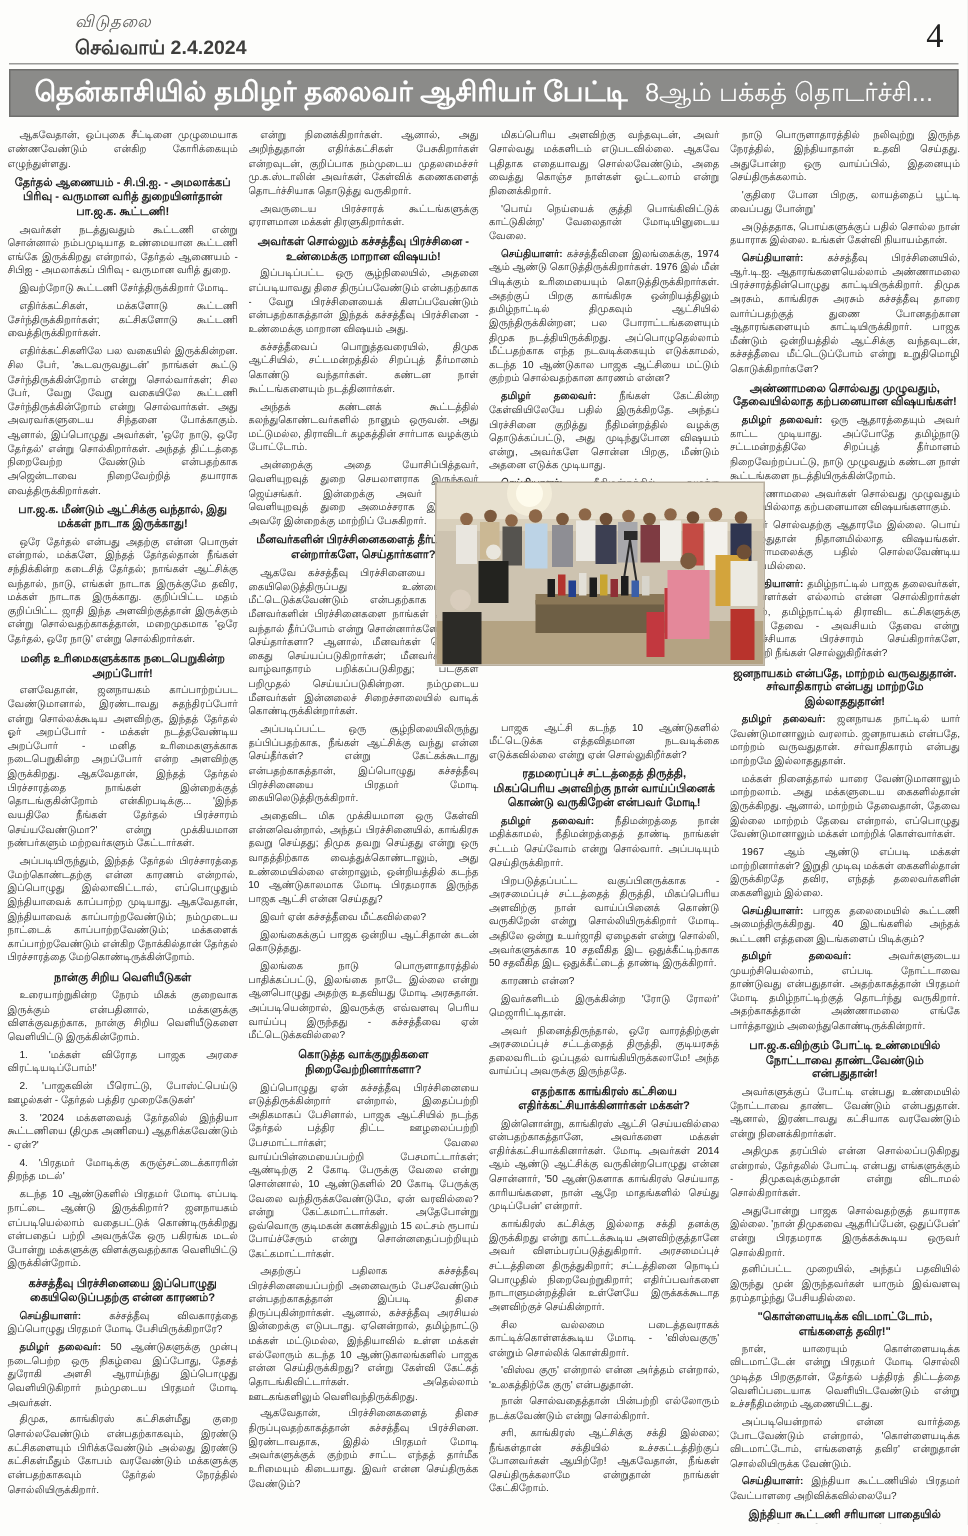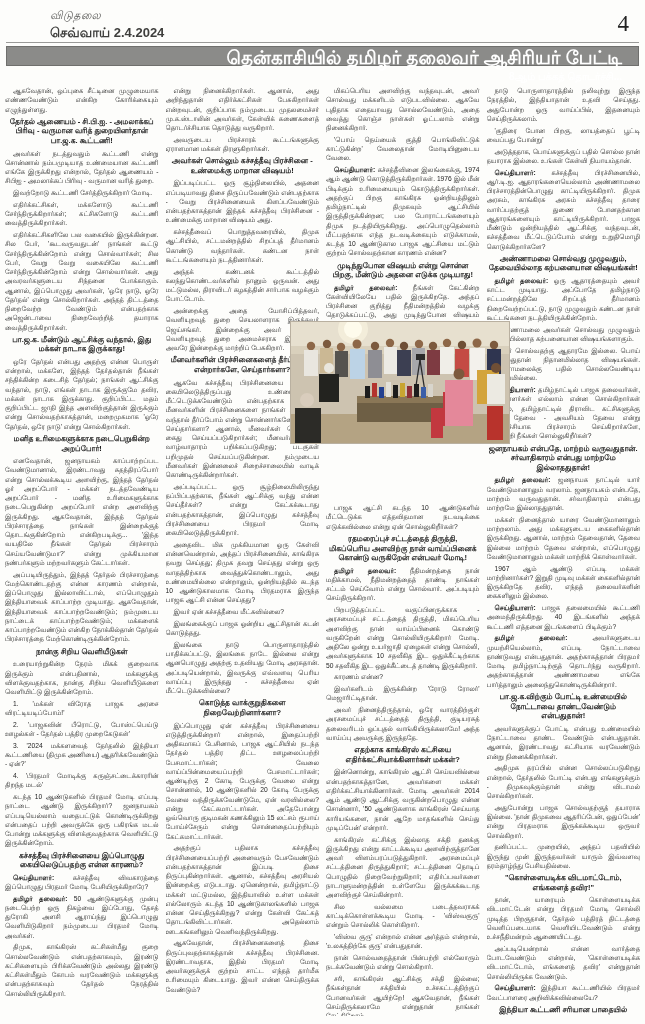--- a/index.html
+++ b/index.html
@@ -5,24 +5,24 @@
   html,body{margin:0;padding:0;background:#e9e9e7;}
   .page{position:relative;width:645px;height:1024px;margin:0 auto;background:#fdfdfb;
         font-family:"Liberation Sans",sans-serif;color:#1c1c1c;overflow:hidden;}
   
   .masthead{position:absolute;top:9px;left:22px;right:16px;height:32px;margin-left:28px;}
   .paper-name{font-family:"Liberation Serif",serif;font-style:italic;font-size:11px;color:#5a5a58;letter-spacing:.5px;}
   .issue-date{font-weight:bold;font-size:13px;color:#3e3e3c;margin-top:2px;}
   .page-number{position:absolute;right:0;top:2px;font-family:"Liberation Serif",serif;font-size:23px;color:#222;}
   .rule{position:absolute;top:42px;left:6px;right:6px;border-top:1px solid #9a9a98;}
   
-  .banner{position:absolute;top:46px;left:6px;right:6px;height:20px;background:#8b8b89;border:1px solid #6f6f6d;
-          display:flex;align-items:flex-end;justify-content:space-between;padding:0 16px;box-sizing:border-box;flex-direction:column;}
+  .banner{position:absolute;top:46px;left:6px;right:6px;height:32px;background:#8b8b89;border:1px solid #6f6f6d;
+          display:flex;align-items:center;justify-content:space-between;padding:0 16px;box-sizing:border-box;}
   .banner-headline{color:#ffffff;font-weight:bold;font-size:18.5px;white-space:nowrap;}
-  .banner-continuation{color:#ffffff;font-weight:bold;font-size:10px;white-space:nowrap;}
+  .banner-continuation{color:#ffffff;font-weight:normal;font-size:17px;white-space:nowrap;}
   
   .columns{position:absolute;top:86px;left:5px;right:5px;bottom:8px;display:flex;gap:7px;}
   .column{flex:1 1 0;overflow:hidden;text-align:justify;}
   .para{font-size:6.7px;line-height:1.38;margin:0 0 2.5px;text-indent:8px;}
   .para b{font-weight:bold;}
   .subhead{font-size:7.5px;line-height:1.28;font-weight:bold;text-align:center;margin:3px 2px 3px;}
   .photo-spacer{width:100%;}
   
   .photo{position:absolute;left:291px;top:322px;width:218px;height:121px;margin:0;z-index:5;
          background:#cfc5b2;outline:1px solid #b9b0a0;}
@@ -90,21 +90,20 @@
         <p class="para">இலங்கை நாடு பொருளாதாரத்தில் பாதிக்கப்பட்டு, இலங்கை நாடே இல்லை என்று ஆனபொழுது அதற்கு உதவியது மோடி அரசுதான். அப்படியென்றால், இவருக்கு எவ்வளவு பெரிய வாய்ப்பு இருந்தது - கச்சத்தீவை ஏன் மீட்டெடுக்கவில்லை?</p>
         <h3 class="subhead">கொடுத்த வாக்குறுதிகளை நிறைவேற்றினார்களா?</h3>
         <p class="para">இப்பொழுது ஏன் கச்சத்தீவு பிரச்சினையை எடுத்திருக்கின்றார் என்றால், இதைப்பற்றி அதிகமாகப் பேசினால், பாஜக ஆட்சியில் நடந்த தேர்தல் பத்திர திட்ட ஊழலைப்பற்றி பேசமாட்டார்கள்; வேலை வாய்ப்பின்மையைப்பற்றி பேசமாட்டார்கள்; ஆண்டிற்கு 2 கோடி பேருக்கு வேலை என்று சொன்னால், 10 ஆண்டுகளில் 20 கோடி பேருக்கு வேலை வந்திருக்கவேண்டுமே, ஏன் வரவில்லை? என்று கேட்கமாட்டார்கள். அதேபோன்று ஒவ்வொரு குடிமகன் கணக்கிலும் 15 லட்சம் ரூபாய் போய்ச்சேரும் என்று சொன்னதைப்பற்றியும் கேட்கமாட்டார்கள்.</p>
         <p class="para">அதற்குப் பதிலாக கச்சத்தீவு பிரச்சினையைப்பற்றி அனைவரும் பேசவேண்டும் என்பதற்காகத்தான் இப்படி திசை திருப்புகின்றார்கள். ஆனால், கச்சத்தீவு அரசியல் இன்றைக்கு எடுபடாது. ஏனென்றால், தமிழ்நாட்டு மக்கள் மட்டுமல்ல, இந்தியாவில் உள்ள மக்கள் எல்லோரும் கடந்த 10 ஆண்டுகாலங்களில் பாஜக என்ன செய்திருக்கிறது? என்று கேள்வி கேட்கத் தொடங்கிவிட்டார்கள். அதெல்லாம் ஊடகங்களிலும் வெளிவந்திருக்கிறது.</p>
         <p class="para">ஆகவேதான், பிரச்சினைகளைத் திசை திருப்புவதற்காகத்தான் கச்சத்தீவு பிரச்சினை. இரண்டாவதாக, இதில் பிரதமர் மோடி அவர்களுக்குக் குற்றம் சாட்ட எந்தத் தார்மீக உரிமையும் கிடையாது. இவர் என்ன செய்திருக்க வேண்டும்?</p>
       </section>
     <section class="column">
         <p class="para">மிகப்பெரிய அளவிற்கு வந்தவுடன், அவர் சொல்வது மக்களிடம் எடுபடவில்லை. ஆகவே புதிதாக எதையாவது சொல்லவேண்டும், அதை வைத்து கொஞ்ச நாள்கள் ஓட்டலாம் என்று நினைக்கிறார்.</p>
         <p class="para">'பொய் நெய்யைக் குத்தி பொங்கிவிட்டுக் காட்டுகின்ற' வேலைதான் மோடியினுடைய வேலை.</p>
         <p class="para"><b>செய்தியாளர்: </b>கச்சத்தீவினை இலங்கைக்கு, 1974 ஆம் ஆண்டு கொடுத்திருக்கிறார்கள். 1976 இல் மீன் பிடிக்கும் உரிமையையும் கொடுத்திருக்கிறார்கள். அதற்குப் பிறகு காங்கிரசு ஒன்றியத்திலும் தமிழ்நாட்டில் திமுகவும் ஆட்சியில் இருந்திருக்கின்றன; பல போராட்டங்களையும் திமுக நடத்தியிருக்கிறது. அப்பொழுதெல்லாம் மீட்பதற்காக எந்த நடவடிக்கையும் எடுக்காமல், கடந்த 10 ஆண்டுகால பாஜக ஆட்சியை மட்டும் குற்றம் சொல்வதற்கான காரணம் என்ன?</p>
-        <h3 class="subhead">முடிந்துபோன விஷயம் என்று சொன்ன பிறகு, மீண்டும் அதனை எடுக்க முடியாது!</h3>
         <p class="para"><b>தமிழர் தலைவர்: </b>நீங்கள் கேட்கின்ற கேள்வியிலேயே பதில் இருக்கிறதே. அந்தப் பிரச்சினை குறித்து நீதிமன்றத்தில் வழக்கு தொடுக்கப்பட்டு, அது முடிந்துபோன விஷயம் என்று, அவர்களே சொன்ன பிறகு, மீண்டும் அதனை எடுக்க முடியாது.</p>
         <p class="para"><b>செய்தியாளர்: </b>நீதிமன்றத்தில் வழக்கு நடந்திருப்பதால், அது தொடர்பாக எங்களால் எதுவும் செய்ய முடியவில்லை என்று சொல்கிறீர்கள்; ஆனால்,</p>
         <div class="photo-spacer" style="height: 123px;"></div>
         <p class="para">பாஜக ஆட்சி கடந்த 10 ஆண்டுகளில் மீட்டெடுக்க எத்தவிதமான நடவடிக்கை எடுக்கவில்லை என்று ஏன் சொல்லுகிறீர்கள்?</p>
         <h3 class="subhead">ரதமரைப்புச் சட்டத்தைத் திருத்தி, மிகப்பெரிய அளவிற்கு நான் வாய்ப்பினைக் கொண்டு வருகிறேன் என்பவர் மோடி!</h3>
         <p class="para"><b>தமிழர் தலைவர்: </b>நீதிமன்றத்தை நான் மதிக்காமல், நீதிமன்றத்தைத் தாண்டி நாங்கள் சட்டம் செய்வோம் என்று சொல்வார். அப்படியும் செய்திருக்கிறார்.</p>
         <p class="para">பிறபடுத்தப்பட்ட வகுப்பினருக்காக - அரசமைப்புச் சட்டத்தைத் திருத்தி, மிகப்பெரிய அளவிற்கு நான் வாய்ப்பினைக் கொண்டு வருகிறேன் என்று சொல்லியிருக்கிறார் மோடி. அதிலே ஒன்று உயர்ஜாதி ஏழைகள் என்று சொல்லி, அவர்களுக்காக 10 சதவீகித இட ஒதுக்கீட்டிற்காக 50 சதவீகித இட ஒதுக்கீட்டைத் தாண்டி இருக்கிறார்.</p>
         <p class="para">காரணம் என்ன?</p>
         <p class="para">இவர்களிடம் இருக்கின்ற 'ரோடு ரோலர்' மெஜாரிட்டிதான்.</p>
         <p class="para">அவர் நினைத்திருந்தால், ஒரே வாரத்திற்குள் அரசமைப்புச் சட்டத்தைத் திருத்தி, குடியரசுத் தலைவரிடம் ஒப்புதல் வாங்கியிருக்கலாமே! அந்த வாய்ப்பு அவருக்கு இருந்ததே.</p>

